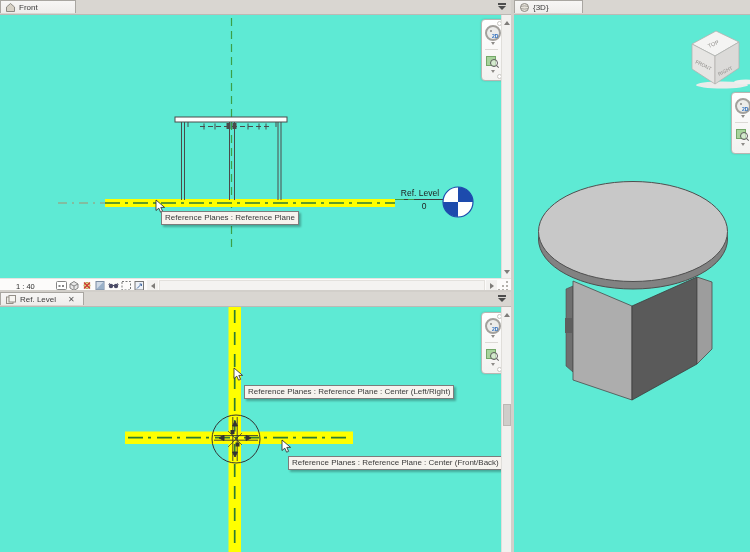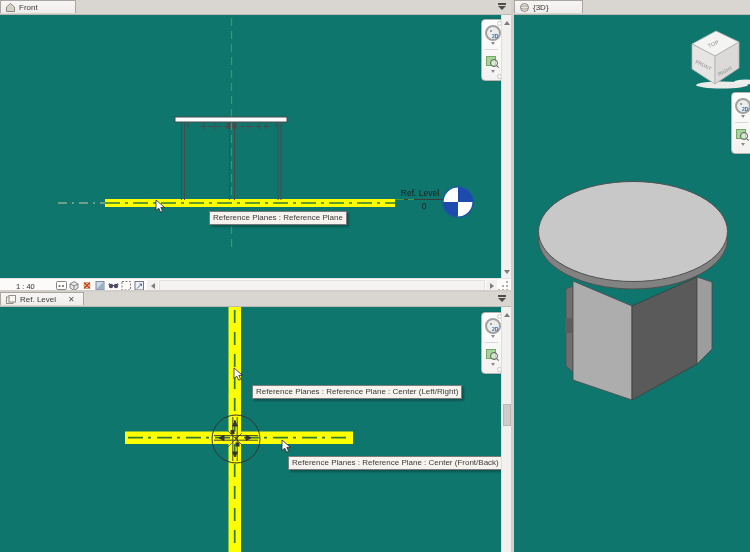--- a/index.html
+++ b/index.html
@@ -1,16 +1,16 @@
 <!DOCTYPE html>
 <html><head>
 <meta charset="utf-8">
 <style>
   html,body{margin:0;padding:0;background:#e8e6e3;}
-  #app{position:relative;width:750px;height:552px;overflow:hidden;background:#0f766e;
+  #app{position:relative;width:750px;height:552px;overflow:hidden;background:#5eead4;
        font-family:"Liberation Sans",sans-serif;-webkit-font-smoothing:antialiased;}
   .abs{position:absolute;}
   
   .tabstrip{position:absolute;height:14px;background:#d9d6d1;border-bottom:1px solid #bcb9b4;}
   .tab{position:absolute;top:0;height:13px;background:linear-gradient(#f7f6f5,#efedeb);
        border:1px solid #a9a6a1;border-bottom:none;display:flex;align-items:center;gap:4px;
        padding:0 7px 0 5px;font-size:8px;color:#3b3b3b;box-sizing:border-box;}
   .tab .lbl{white-space:nowrap;}
   .closex{font-size:8px;color:#555;margin-left:8px;}
   
@@ -98,21 +98,21 @@
     </g>
 
     <g transform="translate(156,200)">
       <polygon points="0,0 0,10.5 2.8,8.2 4.6,12.2 6.6,11.3 4.8,7.4 8.6,7.4" fill="#ffffff" stroke="#222" stroke-width="0.8"></polygon>
     </g>
   </svg>
 
   <div class="lvltext" style="left:394px;top:188px;width:52px;">Ref. Level</div>
   <div class="lvltext" style="left:414px;top:201px;width:20px;">0</div>
 
-  <div class="tooltip" style="left:161px;top:211px;margin-left:48px;">Reference Planes : Reference Plane</div>
+  <div class="tooltip" style="left:161px;top:211px;">Reference Planes : Reference Plane</div>
 
   <div class="navbar" style="left:481px;top:19px;">
     <i class="nb-dot" style="right:1px;top:1px;"></i>
       <i class="nb-dot" style="right:1px;bottom:1px;"></i>
     <div class="nb-wheel"></div>
     <span class="nb-badge" style="left:10px;top:13px;">2D</span>
     <i class="nb-caret" style="left:9px;top:22px;"></i>
     <i class="nb-div" style="top:29px;"></i>
     <div class="nb-zoom"></div>
     <i class="nb-mag"></i>
@@ -214,21 +214,21 @@
       <rect x="236" y="443" width="3" height="3" fill="#333"></rect>
     </g>
     <g transform="translate(234,368)">
       <polygon points="0,0 0,10.5 2.8,8.2 4.6,12.2 6.6,11.3 4.8,7.4 8.6,7.4" fill="#ffffff" stroke="#222" stroke-width="0.8"></polygon>
     </g>
     <g transform="translate(282,440)">
       <polygon points="0,0 0,10.5 2.8,8.2 4.6,12.2 6.6,11.3 4.8,7.4 8.6,7.4" fill="#ffffff" stroke="#222" stroke-width="0.8"></polygon>
     </g>
   </svg>
 
-  <div class="tooltip" style="left:252px;top:385px;">Reference Planes : Reference Plane : Center (Left/Right)</div>
+  <div class="tooltip" style="left:244px;top:385px;">Reference Planes : Reference Plane : Center (Left/Right)</div>
   <div class="tooltip" style="left:288px;top:456px;">Reference Planes : Reference Plane : Center (Front/Back)</div>
 
   <div class="navbar" style="left:481px;top:312px;">
     <i class="nb-dot" style="right:1px;top:1px;"></i>
       <i class="nb-dot" style="right:1px;bottom:1px;"></i>
     <div class="nb-wheel"></div>
     <span class="nb-badge" style="left:10px;top:13px;">2D</span>
     <i class="nb-caret" style="left:9px;top:22px;"></i>
     <i class="nb-div" style="top:29px;"></i>
     <div class="nb-zoom"></div>

